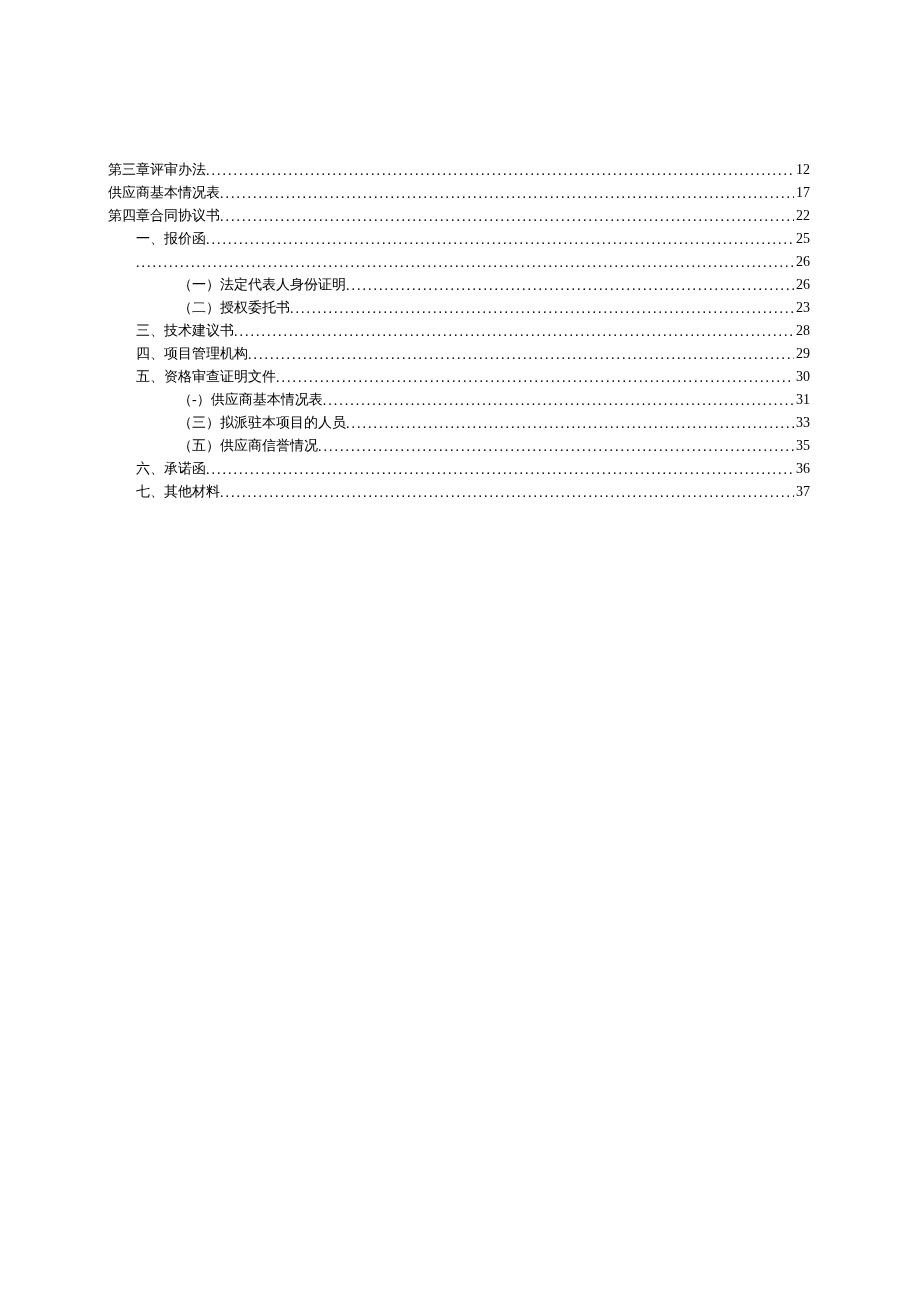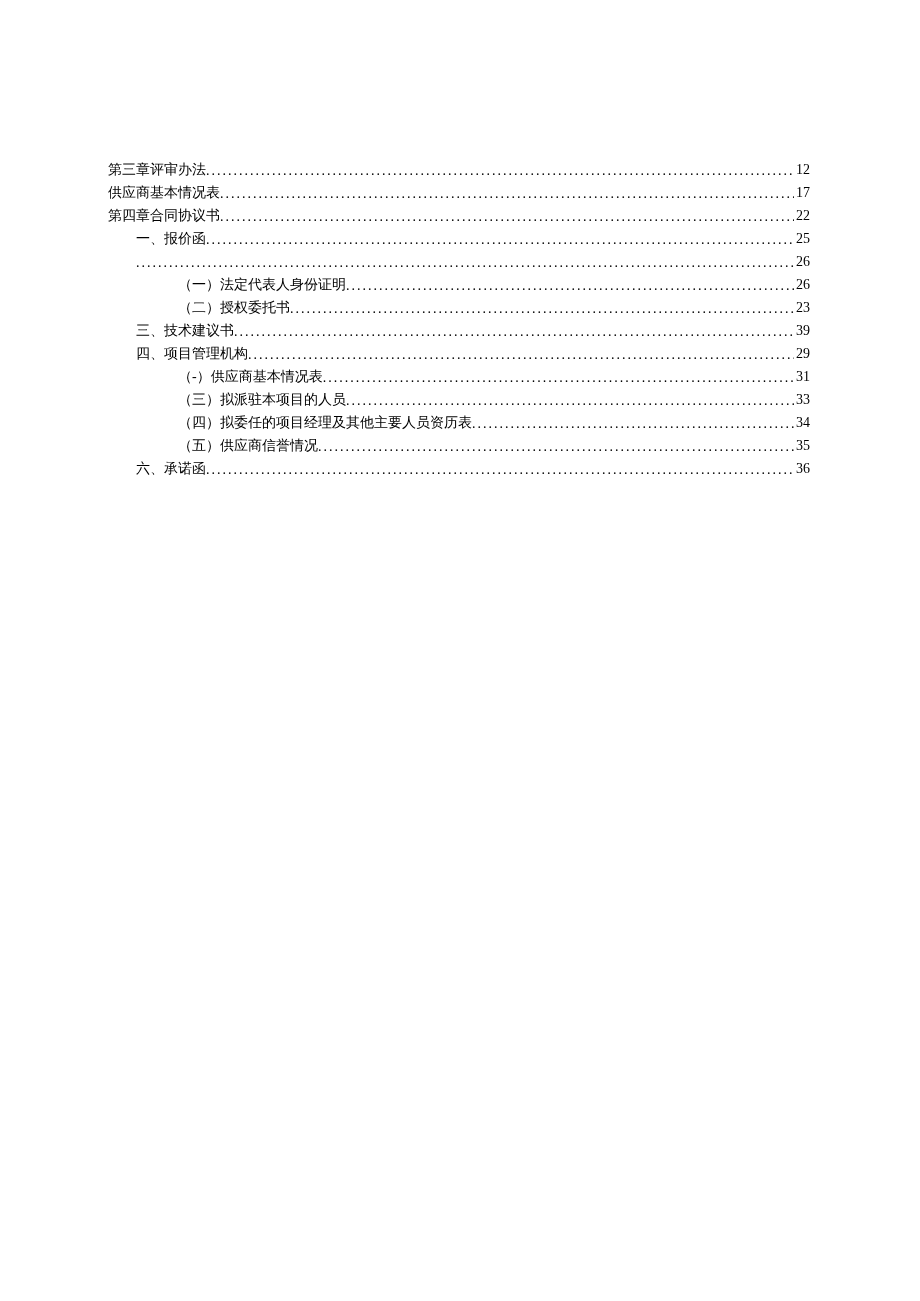--- a/index.html
+++ b/index.html
@@ -83,45 +83,50 @@
       <span class="toc-page">26</span>
     </div>
     <div class="toc-entry indent-2">
       <span class="toc-label">（二）授权委托书</span>
       <span class="toc-dots"></span>
       <span class="toc-page">23</span>
     </div>
     <div class="toc-entry indent-1">
       <span class="toc-label">三、技术建议书</span>
       <span class="toc-dots"></span>
-      <span class="toc-page">39</span>
+      <span class="toc-page">28</span>
     </div>
     <div class="toc-entry indent-1">
       <span class="toc-label">四、项目管理机构</span>
       <span class="toc-dots"></span>
       <span class="toc-page">29</span>
+    </div>
+    <div class="toc-entry indent-1">
+      <span class="toc-label">五、资格审查证明文件</span>
+      <span class="toc-dots"></span>
+      <span class="toc-page">30</span>
     </div>
     <div class="toc-entry indent-2">
       <span class="toc-label">（-）供应商基本情况表</span>
       <span class="toc-dots"></span>
       <span class="toc-page">31</span>
     </div>
     <div class="toc-entry indent-2">
       <span class="toc-label">（三）拟派驻本项目的人员</span>
       <span class="toc-dots"></span>
       <span class="toc-page">33</span>
     </div>
     <div class="toc-entry indent-2">
-      <span class="toc-label">（四）拟委任的项目经理及其他主要人员资历表</span>
-      <span class="toc-dots"></span>
-      <span class="toc-page">34</span>
-    </div>
-    <div class="toc-entry indent-2">
       <span class="toc-label">（五）供应商信誉情况</span>
       <span class="toc-dots"></span>
       <span class="toc-page">35</span>
     </div>
     <div class="toc-entry indent-1">
       <span class="toc-label">六、承诺函</span>
       <span class="toc-dots"></span>
       <span class="toc-page">36</span>
     </div>
+    <div class="toc-entry indent-1">
+      <span class="toc-label">七、其他材料</span>
+      <span class="toc-dots"></span>
+      <span class="toc-page">37</span>
+    </div>
   </div>
 
 </body></html>

